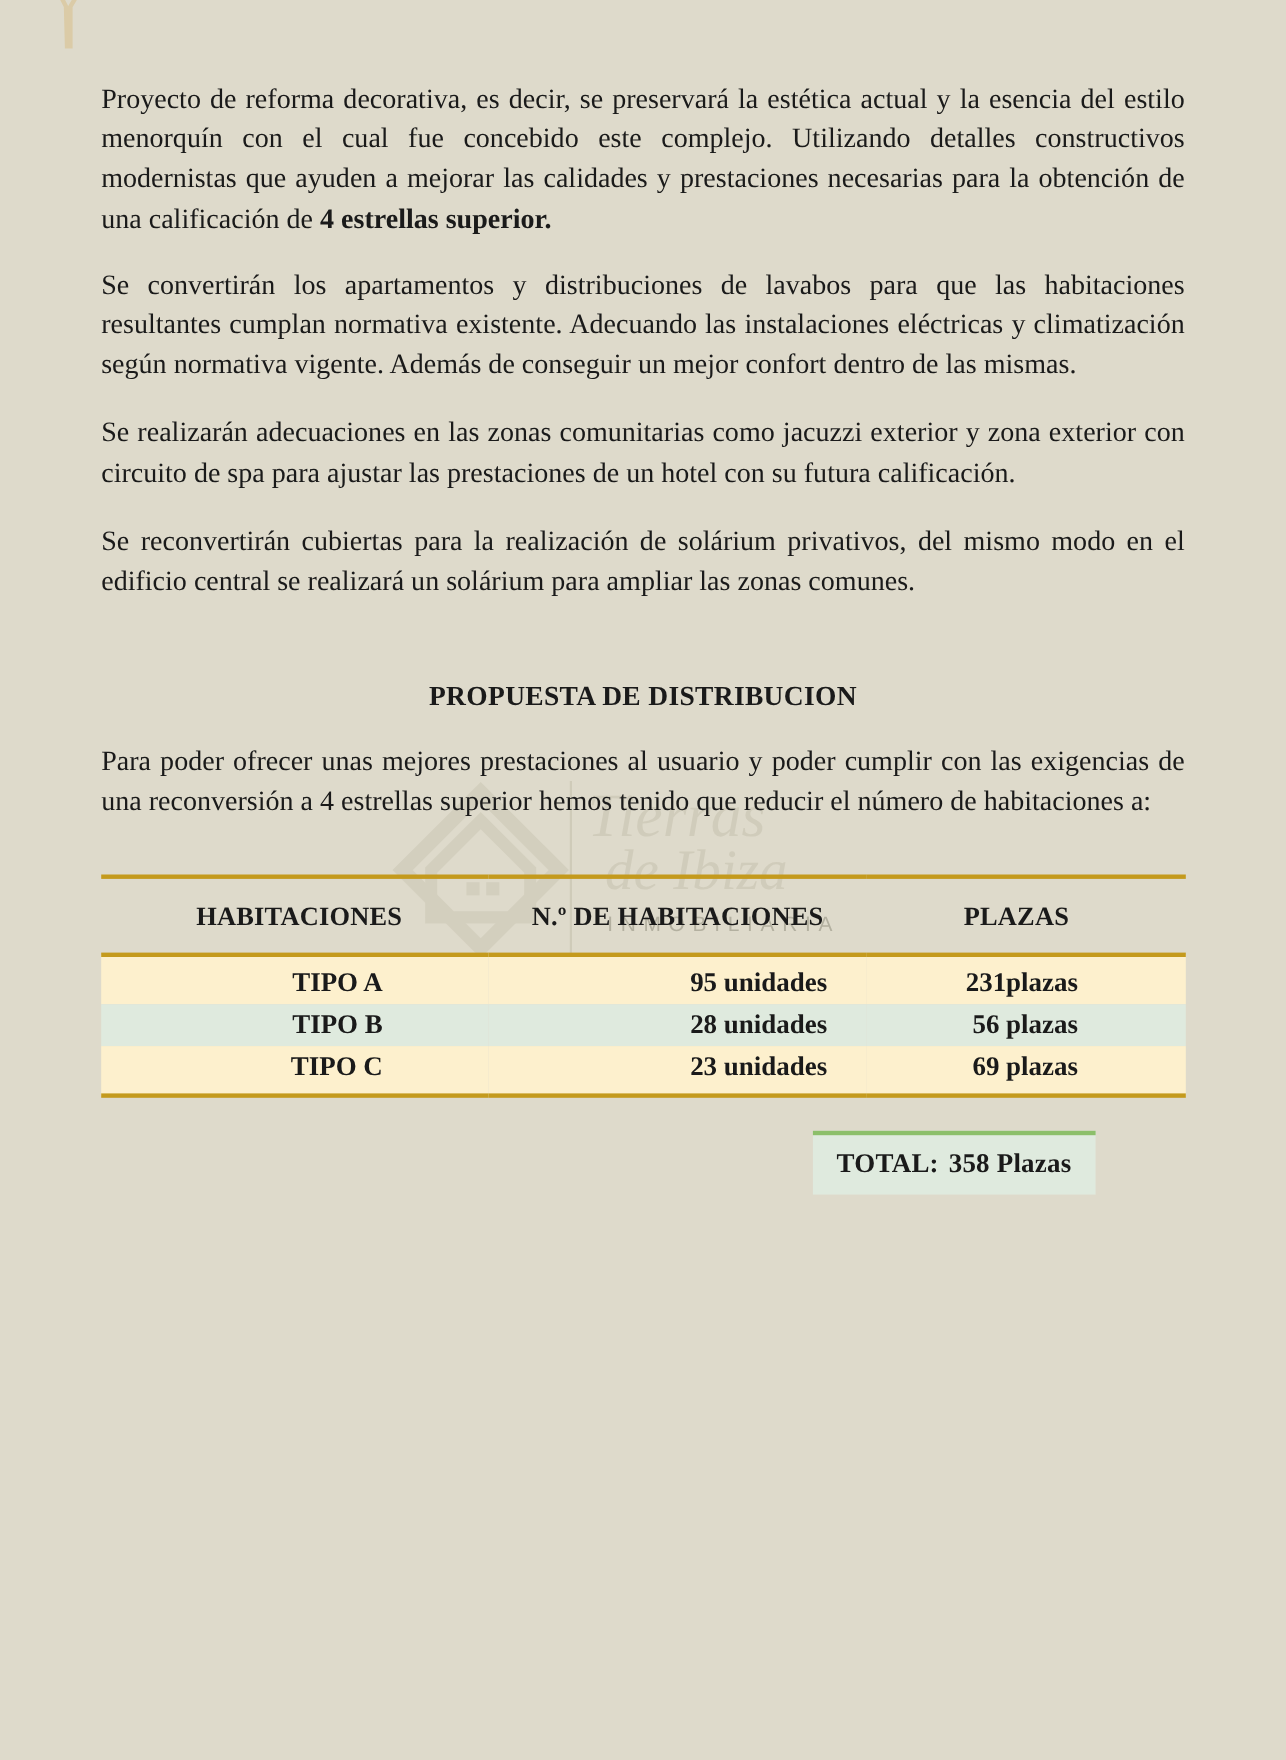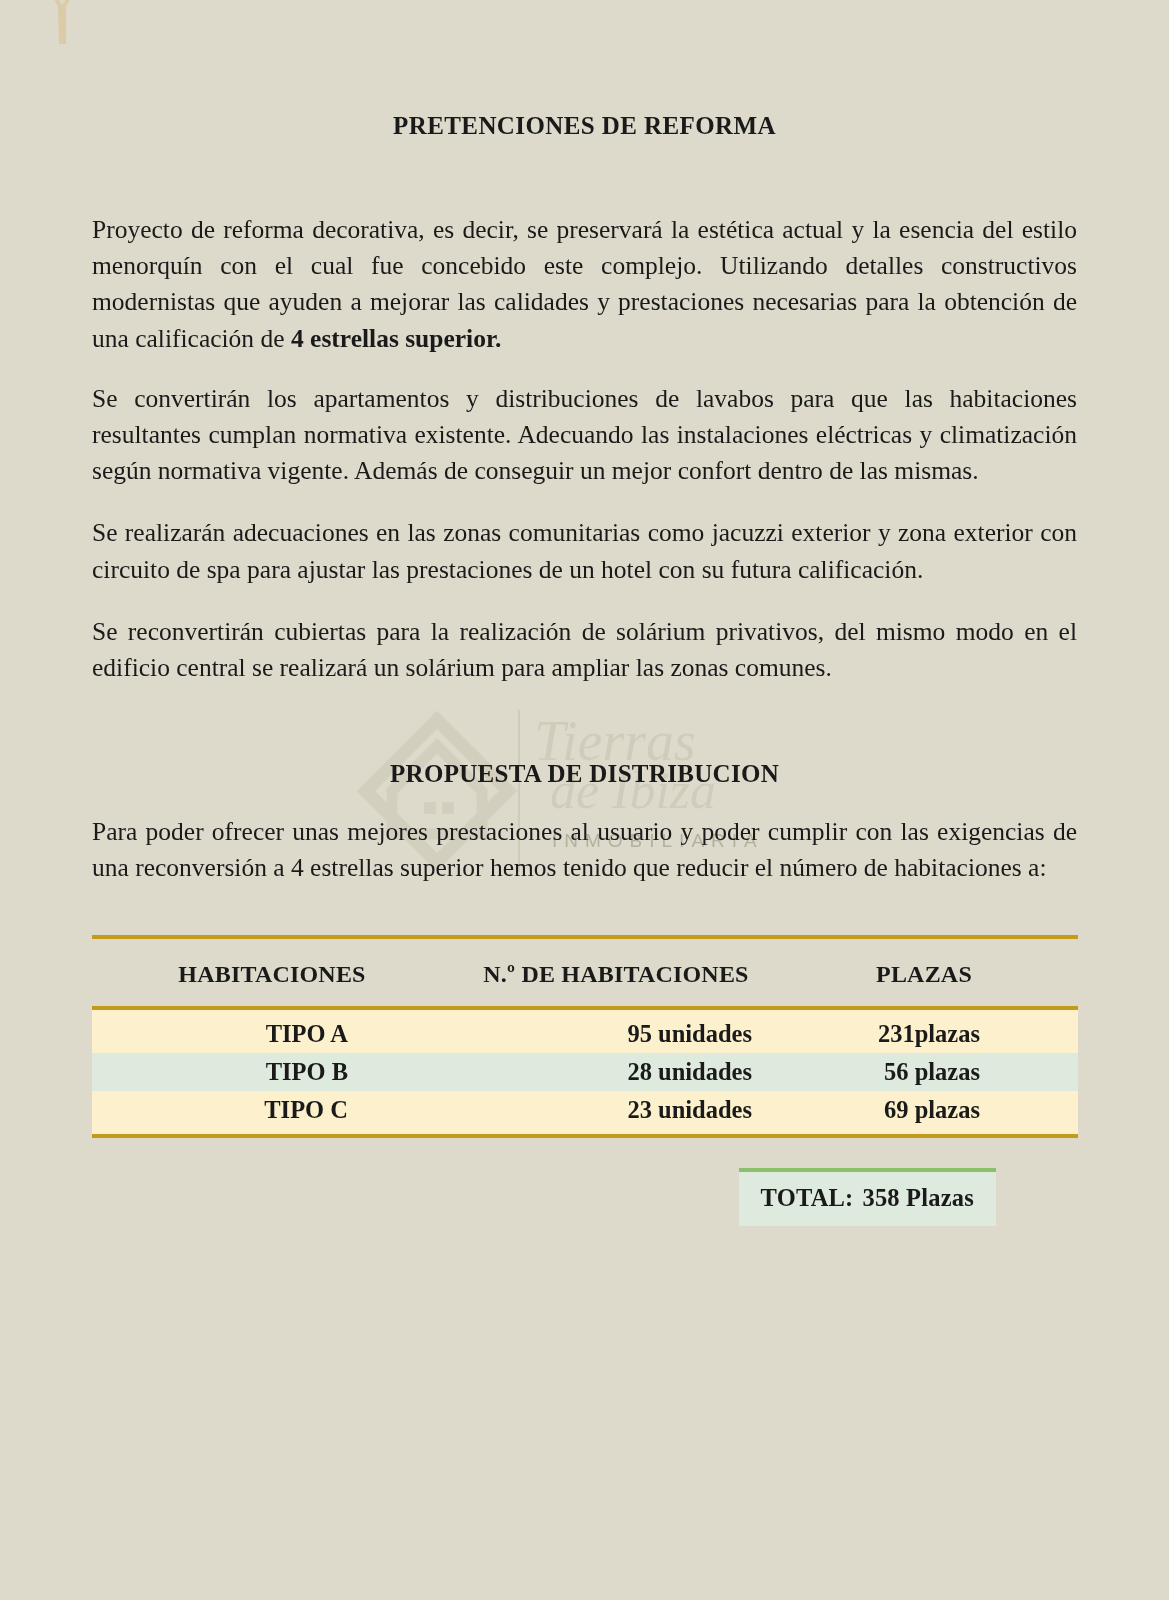--- a/index.html
+++ b/index.html
@@ -204,21 +204,20 @@
   </svg>
   <svg id="wm-script" viewBox="0 0 280 110">
     <text x="6" y="52" font-family="Liberation Serif, serif" font-size="56" font-style="italic" fill="#bfbaa6">Tierras</text>
     <text x="22" y="100" font-family="Liberation Serif, serif" font-size="52" font-style="italic" fill="#bfbaa6">de Ibiza</text>
   </svg>
   <div id="wm-sub">INMOBILIARIA</div>
 </div>
 
 <div class="page">
 
-  <h1 class="doc-title">PRETENCIONES DE REFORMA</h1>
 
   <p class="body-par par-1">
     <span>Proyecto de reforma decorativa, es decir, se preservará la estética actual y la esencia del estilo menorquín con el cual fue concebido este complejo. Utilizando detalles constructivos modernistas que ayuden a mejorar las calidades y prestaciones necesarias para la obtención de una calificación de </span><span class="bold">4 estrellas superior.</span>
   </p>
 
   <p class="body-par par-2">Se convertirán los apartamentos y distribuciones de lavabos para que las habitaciones resultantes cumplan normativa existente. Adecuando las instalaciones eléctricas y climatización según normativa vigente. Además de conseguir un mejor confort dentro de las mismas.</p>
 
   <p class="body-par par-3">Se realizarán adecuaciones en las zonas comunitarias como jacuzzi exterior y zona exterior con circuito de spa para ajustar las prestaciones de un hotel con su futura calificación.</p>
 
   <p class="body-par par-4">Se reconvertirán cubiertas para la realización de solárium privativos, del mismo modo en el edificio central se realizará un solárium para ampliar las zonas comunes.</p>

